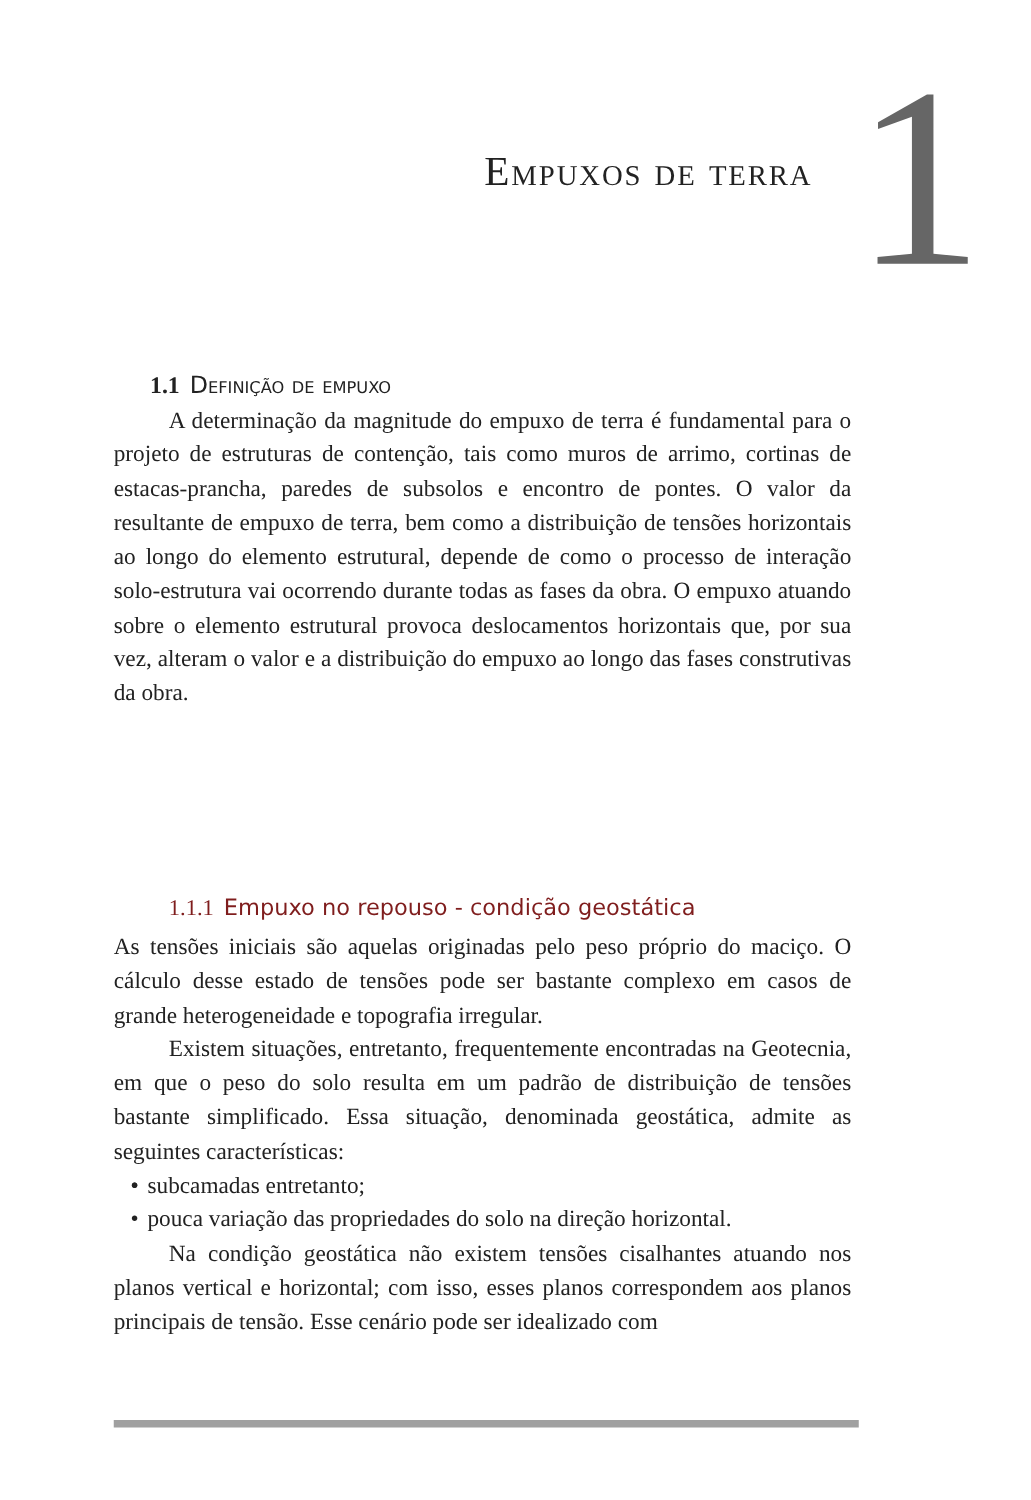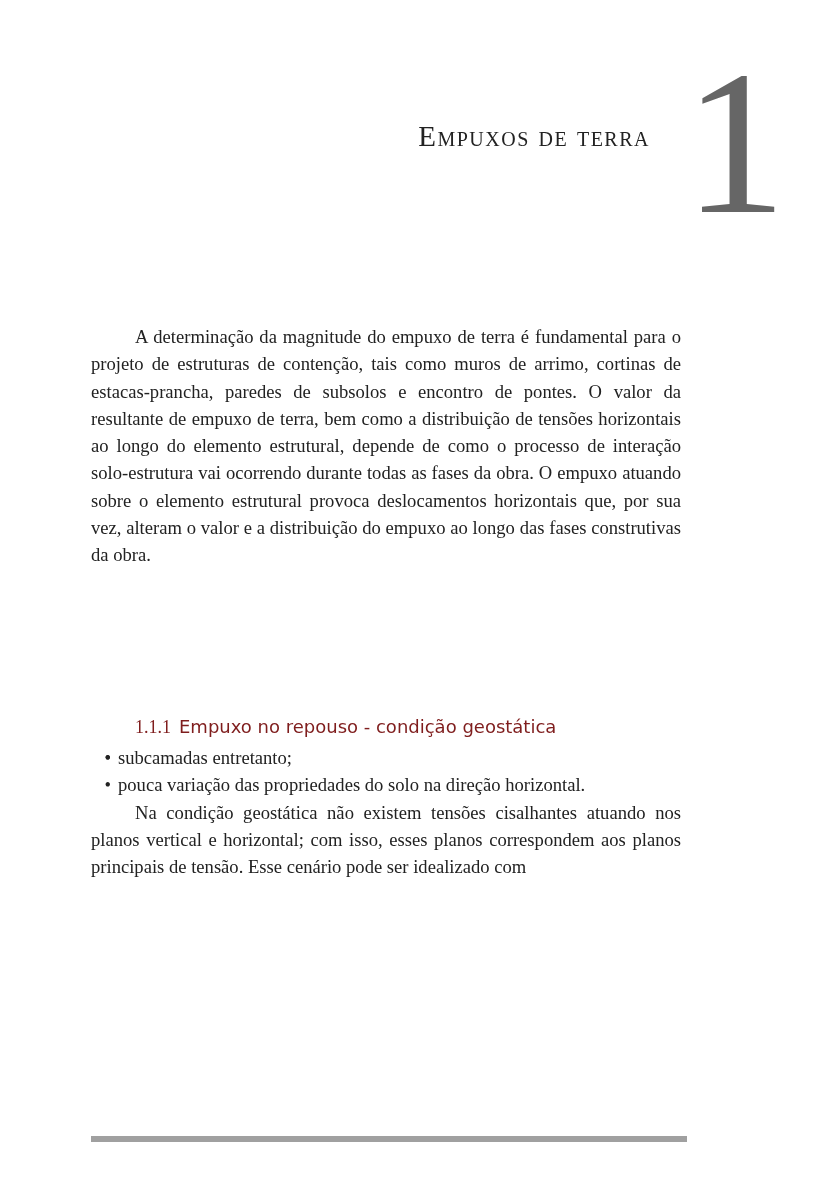--- a/index.html
+++ b/index.html
@@ -1,21 +1,21 @@
 <!DOCTYPE html>
 <html><head>
   <meta charset="utf-8">
   <style>
     html, body { margin: 0; padding: 0; background: #ffffff; }
     body { width: 825px; height: 1200px; position: relative; overflow: hidden; }
     .page { position: absolute; left: 0; top: 0; width: 825px; height: 1200px; }
     .chapter-title {
       position: absolute; right: 175px; top: 120px;
       font-family: "Liberation Serif", "DejaVu Serif", serif;
-      font-size: 29px; color: #222; letter-spacing: 1.5px;
+      font-size: 33px; color: #222; letter-spacing: 1.5px;
       font-variant: small-caps; white-space: nowrap; text-align: center;
     }
     .chapter-number {
       position: absolute; left: 684px; top: 40px;
       font-family: "Liberation Serif", "DejaVu Serif", serif;
       font-size: 205px; line-height: 1; color: #666666; font-weight: normal;
     }
     .text {
       position: absolute; left: 91px; width: 590px;
       font-family: "Liberation Serif", "DejaVu Serif", serif;
@@ -46,30 +46,35 @@
     }
   </style>
 </head>
 <body>
 
 <div class="page">
 
   <div class="chapter-title">Empuxos de terra</div>
   <div class="chapter-number">1</div>
 
+  <div class="sec-heading">
+    <span class="num">1.1</span><span class="title">Definição de empuxo</span>
+  </div>
 
   <div class="text" style="top: 323px;">
     <p class="indent">A determinação da magnitude do empuxo de terra é fundamental para o projeto de estruturas de contenção, tais como muros de arrimo, cortinas de estacas-prancha, paredes de subsolos e encontro de pontes. O valor da resultante de empuxo de terra, bem como a distribuição de tensões horizontais ao longo do elemento estrutural, depende de como o processo de interação solo-estrutura vai ocorrendo durante todas as fases da obra. O empuxo atuando sobre o elemento estrutural provoca deslocamentos horizontais que, por sua vez, alteram o valor e a distribuição do empuxo ao longo das fases construtivas da obra.</p>
   </div>
 
   <div class="subsec-heading">
     <span class="num">1.1.1</span><span class="title">Empuxo no repouso - condição geostática</span>
   </div>
 
   <div class="text" style="top: 744px;">
+    <p>As tensões iniciais são aquelas originadas pelo peso próprio do maciço. O cálculo desse estado de tensões pode ser bastante complexo em casos de grande heterogeneidade e topografia irregular.</p>
+    <p class="indent">Existem situações, entretanto, frequentemente encontradas na Geotecnia, em que o peso do solo resulta em um padrão de distribuição de tensões bastante simplificado. Essa situação, denominada geostática, admite as seguintes características:</p>
     <ul class="bullets">
       <li><span class="bullet">•</span></li>
       <li><span class="bullet">•</span><span>subcamadas entretanto;</span></li>
       <li><span class="bullet">•</span><span>pouca variação das propriedades do solo na direção horizontal.</span></li>
     </ul>
     <p class="indent">Na condição geostática não existem tensões cisalhantes atuando nos planos vertical e horizontal; com isso, esses planos correspondem aos planos principais de tensão. Esse cenário pode ser idealizado com</p>
   </div>
 
   <div class="footer-bar"></div>
 </div>

